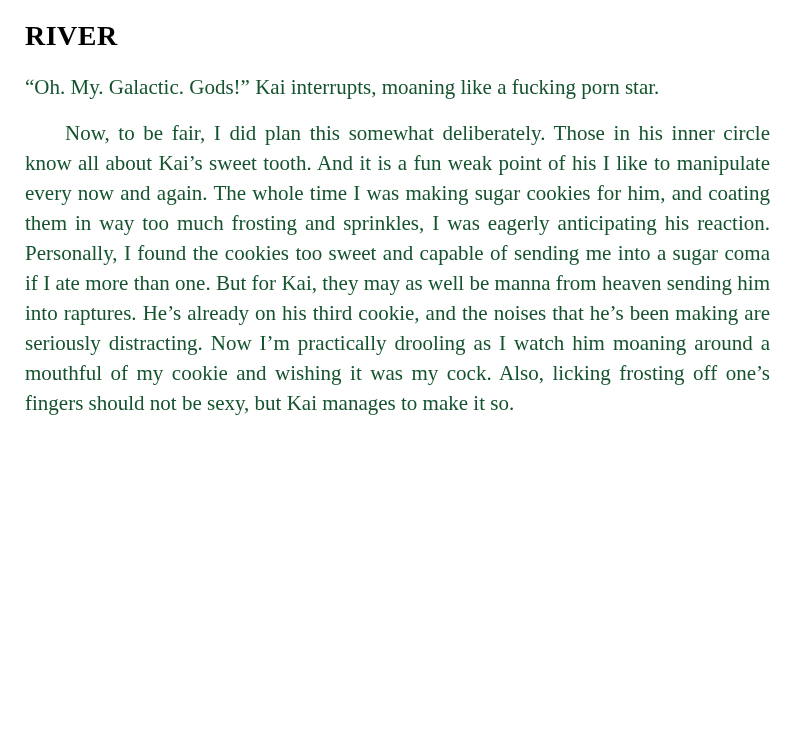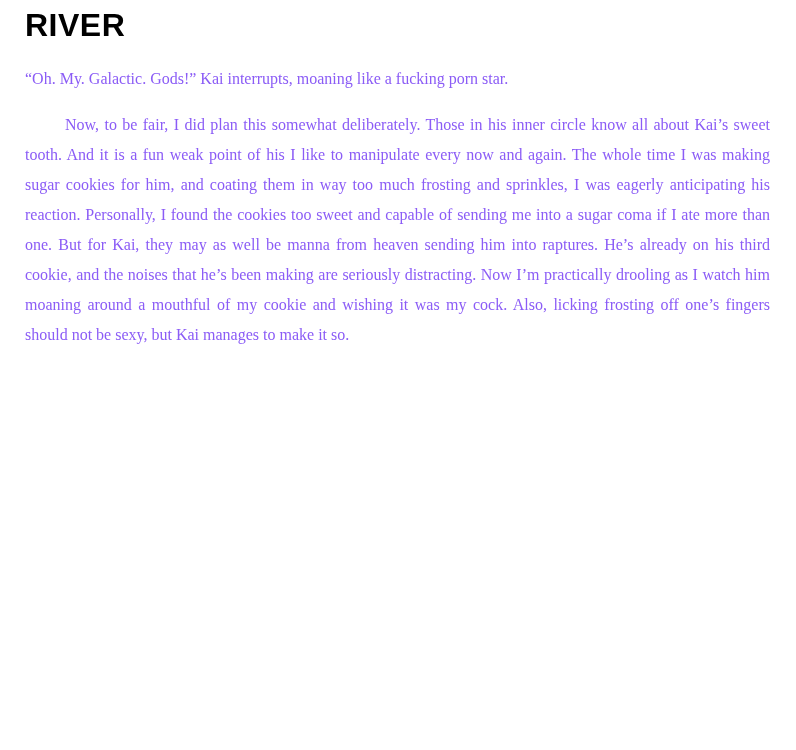--- a/index.html
+++ b/index.html
@@ -11,34 +11,34 @@
     width: 796px;
     height: 750px;
     box-sizing: border-box;
     background: #ffffff;
     padding: 6px 26px 0 25px;
     overflow: hidden;
     font-family: "Liberation Serif", "DejaVu Serif", serif;
     color: #000000;
   }
   .chapter-heading {
-    font-family: Liberation Sans, sans-serif;
-    font-size: 32px;
+    font-family: Liberation Serif, serif;
+    font-size: 28px;
     font-weight: bold;
     letter-spacing: 0.5px;
-    margin: 1px 0 20px 0;
+    margin: 14px 0 20px 0;
     color: #000000;
   }
   .para {
-    font-size: 16px;
+    font-size: 21px;
     line-height: 30px;
     text-align: justify;
     text-align-last: left;
     margin: 0 0 16px 0;
-    color: #8b5cf6;
+    color: #14532d;
   }
   .para.indented {
     text-indent: 40px;
   }
 </style>
 </head>
 <body>
 
 <div class="page">
   <h1 class="chapter-heading">RIVER</h1>

